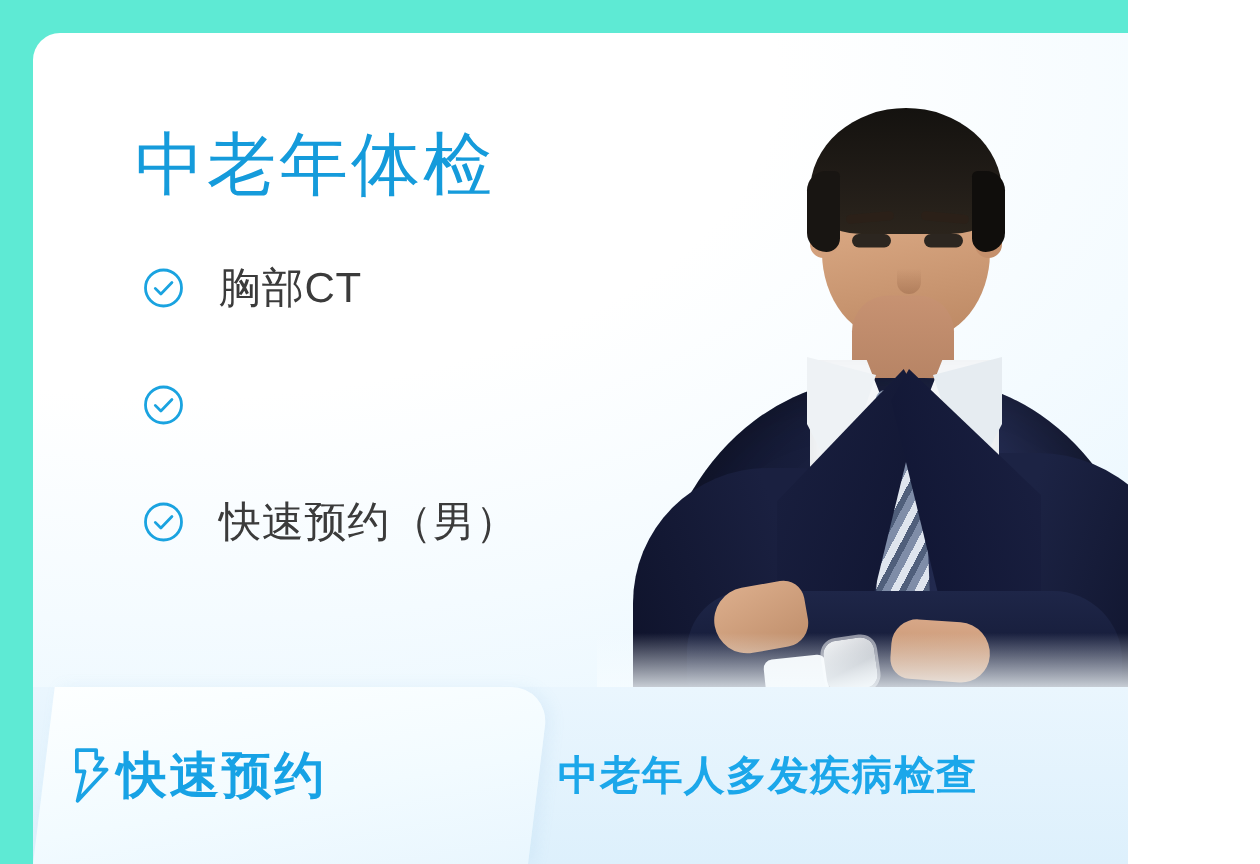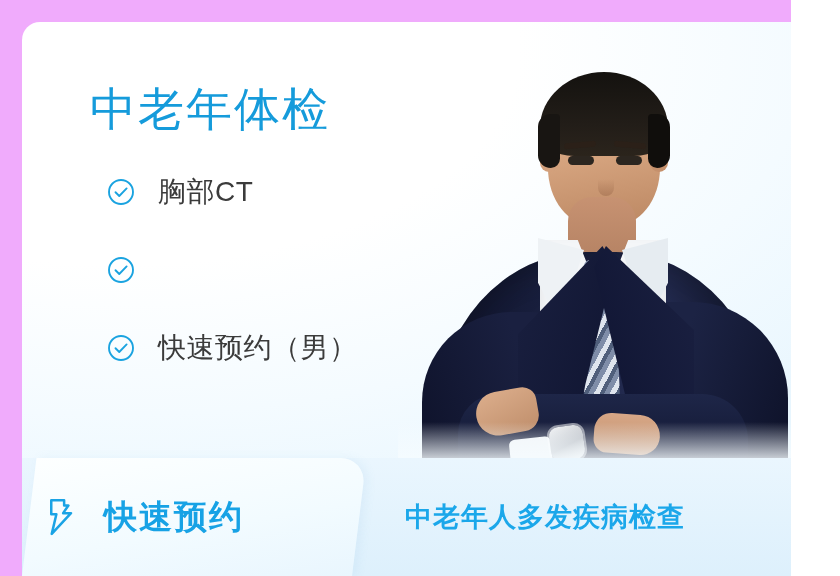--- a/index.html
+++ b/index.html
@@ -11,23 +11,22 @@
     height: 576px;
     overflow: hidden;
     font-family: "Liberation Sans", "DejaVu Sans", sans-serif;
   }
 
   
   #banner {
     position: relative;
     width: 752px;
     height: 576px;
-    background: #f0abfc;   
+    background: #5eead4;   
     overflow: hidden;
-    padding-left: 39px;
   }
 
   
   #card {
     position: absolute;
     left: 22px;
     top: 22px;
     width: 796px;
     height: 554px;
     border-radius: 18px 18px 0 0;
@@ -237,21 +236,21 @@
   }
   #title {
     font-size: 46px;
     line-height: 1;
     font-weight: 400;
     color: #159bdb;
     letter-spacing: 2px;
     margin: 0 0 38px 0;
     white-space: nowrap;
   }
-  .feature-list { margin: 16px; padding: 0; list-style: none; }
+  .feature-list { margin: 4px; padding: 0; list-style: none; }
   .feature-item {
     display: flex;
     align-items: center;
     height: 44px;
     margin-bottom: 34px;
   }
   .check-icon {
     width: 30px;
     height: 30px;
     flex: 0 0 30px;
@@ -293,33 +292,33 @@
     transform-origin: bottom left;
     box-shadow: 4px 0 10px rgba(120,180,220,.10);
   }
   #bottom-left-inner {
     position: absolute;
     left: 24px;
     bottom: 0;
     height: 118px;
     display: flex;
     align-items: center;
-    gap: 28px;
+    gap: 2px;
   }
   #bolt-icon { width: 30px; height: 38px; display: block; }
   #quick-label {
     font-size: 33px;
     font-weight: bold;
     color: #17a2e5;
     letter-spacing: 2px;
     white-space: nowrap;
   }
   #bottom-right-inner {
     position: absolute;
-    left: 383px;
+    left: 350px;
     bottom: 0;
     height: 118px;
     display: flex;
     align-items: center;
   }
   #tagline {
     font-size: 27px;
     font-weight: bold;
     color: #1ba7ea;
     letter-spacing: 1px;

